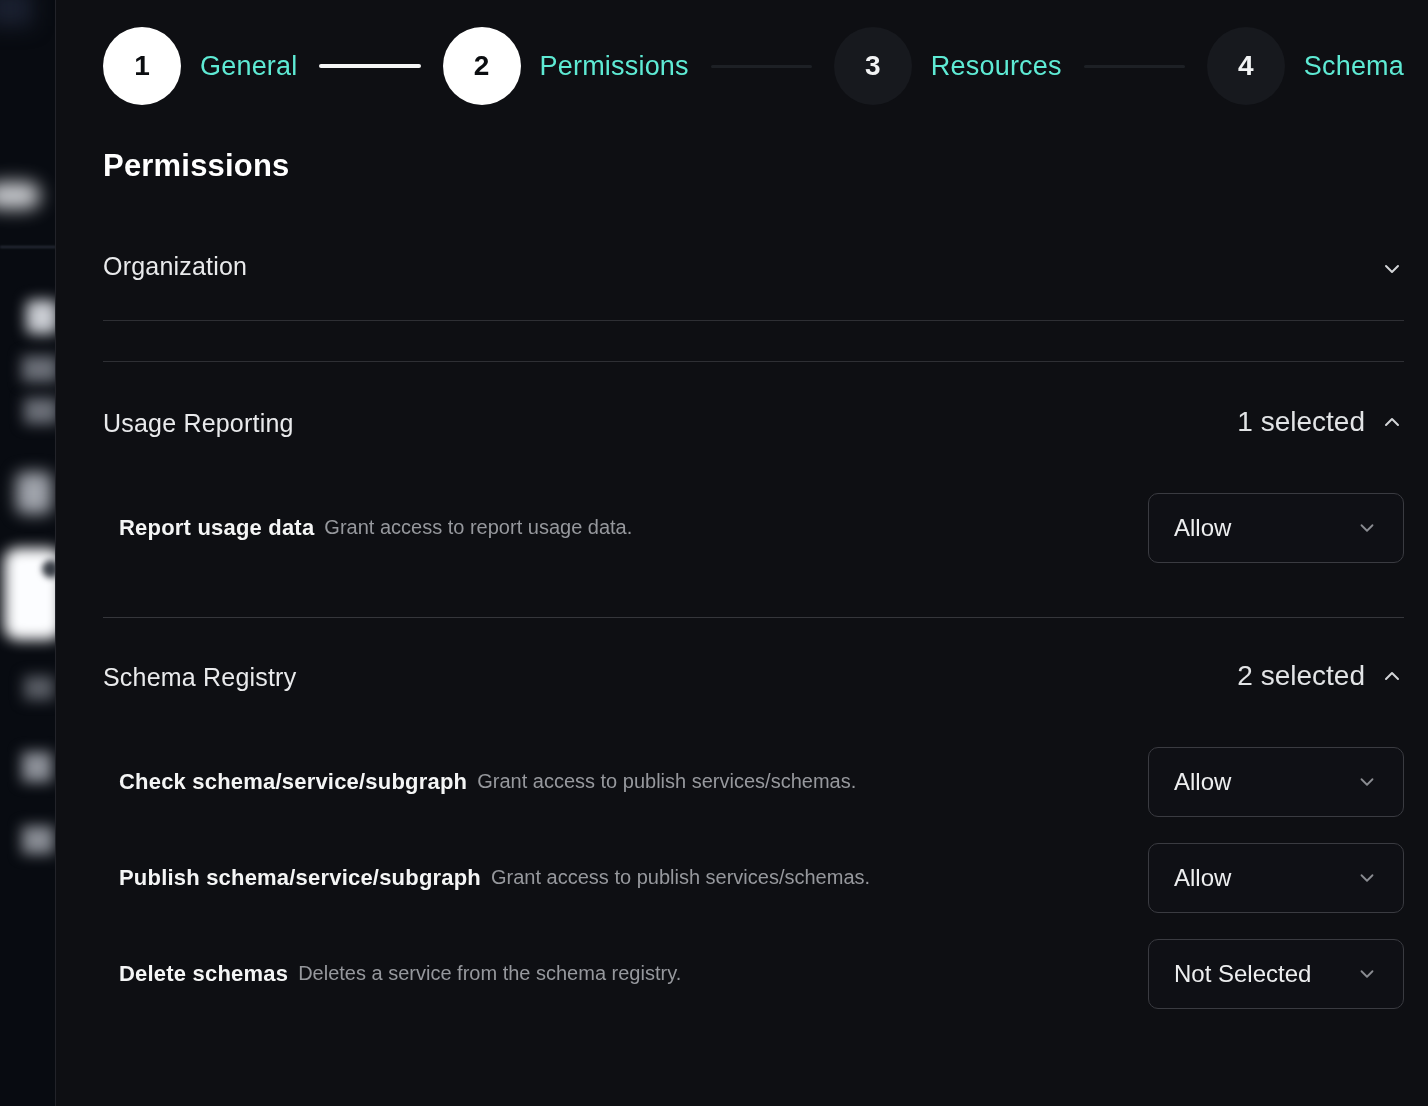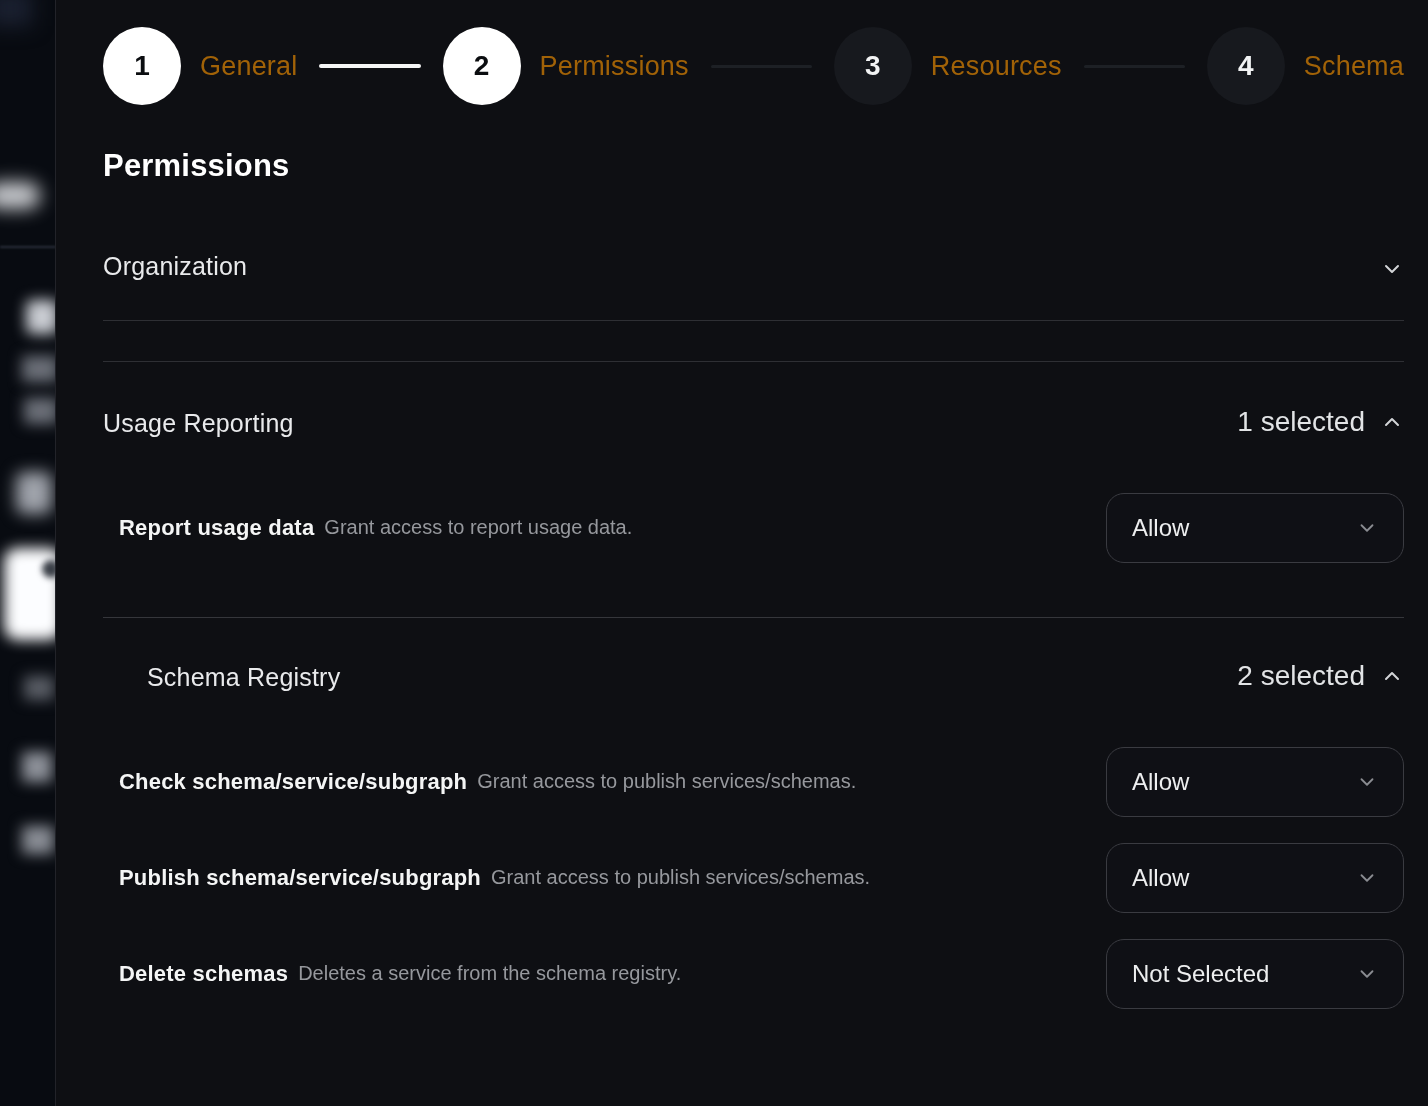--- a/index.html
+++ b/index.html
@@ -27,21 +27,21 @@
   
   .stepper{ display:flex; align-items:center; }
   .step{ display:flex; align-items:center; gap:19px; flex:0 0 auto; cursor:pointer; }
   .step-circle{
     width:78px; height:78px; border-radius:50%;
     display:flex; align-items:center; justify-content:center;
     font-size:28px; font-weight:700;
   }
   .step.filled .step-circle{ background:#FFFFFF; color:#0B0D10; }
   .step.muted  .step-circle{ background:#17191E; color:#F2F3F4; }
-  .step-label{ font-size:27px; color:#a16207; letter-spacing:.2px; }
+  .step-label{ font-size:27px; color:#5eead4; letter-spacing:.2px; }
   .connector{ flex:1 1 auto; margin:0 22px; border-radius:2px; }
   .connector.done{ height:4px; background:#F5F6F6; }
   .connector.todo{ height:3px; background:#1D2025; }
   
   .page-title{
     margin-top:42px;
     font-size:31px; line-height:38px; font-weight:700; color:#FFFFFF;
     letter-spacing:.2px;
   }
   
@@ -49,35 +49,35 @@
     display:flex; align-items:flex-end; justify-content:space-between;
     cursor:pointer;
   }
   .section-title{ font-size:25px; line-height:30px; color:#E9EAEC; letter-spacing:.2px; }
   .section-meta{ display:flex; align-items:center; gap:15px; }
   .selected-count{ font-size:28px; color:#E2E4E6; }
   .chev{ display:block; }
   .divider{ height:1px; background:#2E2F34; }
   .divider.strong{ background:#35363B; }
 
-  .mt-66{ margin-top:66px; } .mt-44{ margin-top:44px; } .mt-42{ margin-top:42px;margin-left:44px; }
+  .mt-66{ margin-top:66px; } .mt-44{ margin-top:44px; } .mt-42{ margin-top:42px; }
   .dmt-39{ margin-top:39px; } .dmt-40{ margin-top:40px; } .dmt-54{ margin-top:54px; }
 
   .rows{ margin-top:55px; padding-left:16px; }
   .perm-row{
     display:flex; align-items:center; justify-content:space-between;
     margin-bottom:26px;
   }
   .perm-row:last-child{ margin-bottom:0; }
   .perm-text{ display:flex; flex-direction:row; gap:10px; }
   .perm-title{ font-size:22px; line-height:26px; font-weight:700; color:#F4F5F5; letter-spacing:.2px; }
   .perm-desc{ font-size:20px; line-height:24px; color:#96989D; }
   .dropdown{
-    width:298px; height:70px; flex:0 0 auto;
-    border:1px solid #3A3B41; border-radius:18px;
+    width:256px; height:70px; flex:0 0 auto;
+    border:1px solid #3A3B41; border-radius:10px;
     background:#0F1015;
     display:flex; align-items:center; justify-content:space-between;
     padding:17px 25px;
     cursor:pointer;
   }
   .dropdown-value{ font-size:24px; color:#EDEEEF; }
 </style>
 </head>
 <body>
 

